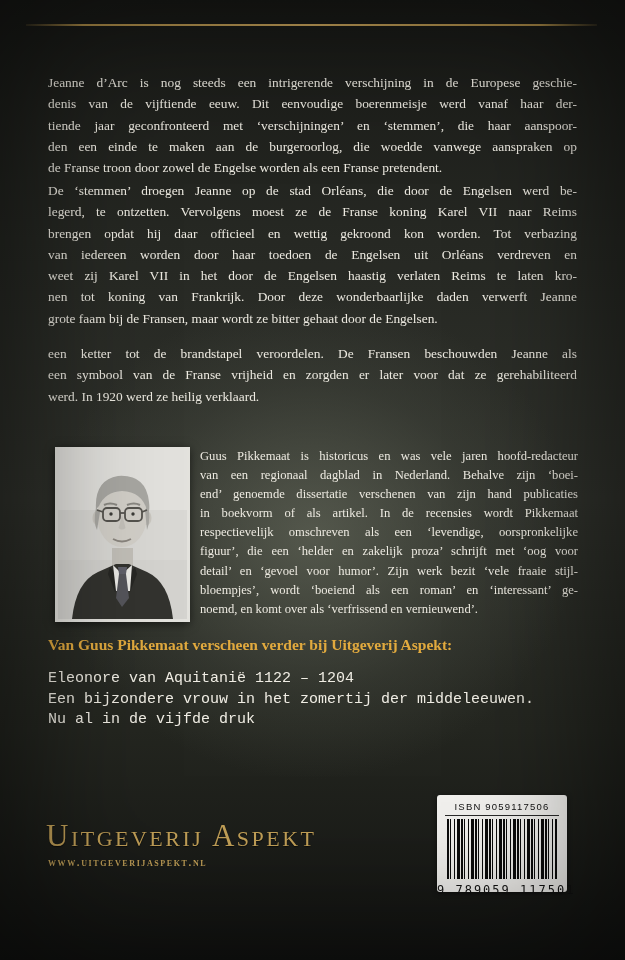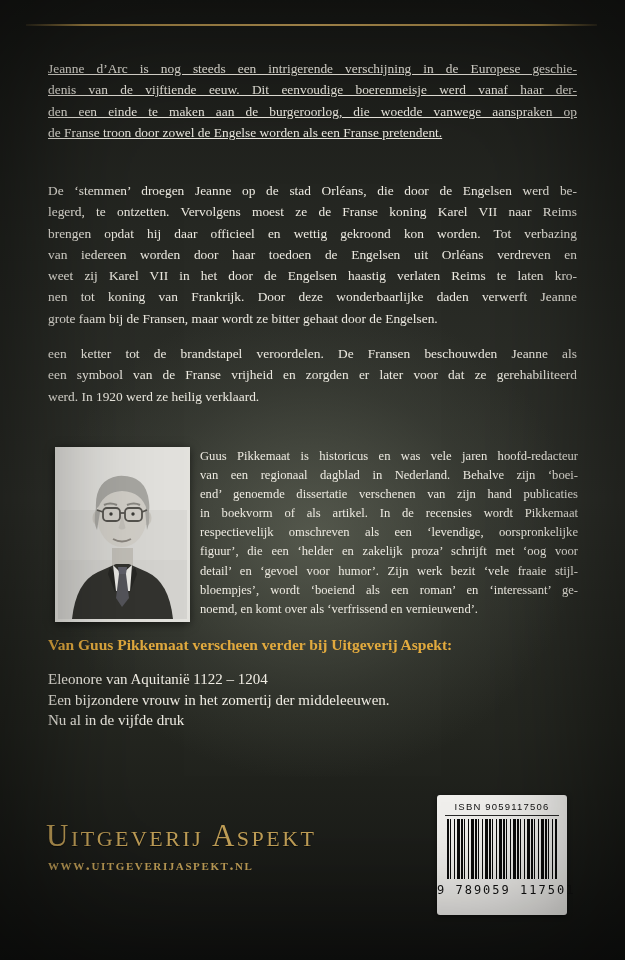--- a/index.html
+++ b/index.html
@@ -14,49 +14,49 @@
   .goldline {
     position:absolute; top:24px; left:26px; right:28px; height:2px;
     background:linear-gradient(90deg, rgba(179,145,74,.15), #b3914a 10%, #d2ac60 50%, #b3914a 90%, rgba(179,145,74,.15));
   }
   .textblock { position:absolute; left:48px; width:529px; color:#edeae1; }
   .textblock .line {
     font-size:13.4px; line-height:21.3px; height:21.3px; overflow:hidden;
     text-align:justify; text-align-last:justify;
   }
   .textblock .line.last { text-align-last:left; }
-  #p1 { top:58px;text-decoration:underline; } #p2 { top:180px; } #p3 { top:343px; }
+  #p1 { top:72px; } #p2 { top:180px; } #p3 { top:343px; }
   .photo {
     position:absolute; left:55px; top:447px; width:129px; height:169px;
     border:3px solid #e3e2dd; background:#d4d3cf; box-shadow:0 2px 9px rgba(0,0,0,.55);
   }
   .bio { position:absolute; left:200px; top:447px; width:378px; color:#edeae1; }
   .bio .line {
     font-size:12.6px; line-height:19.1px; height:19.1px; overflow:hidden;
     text-align:justify; text-align-last:justify;
   }
   .bio .line.last { text-align-last:left;font-family:Liberation Serif, serif; }
   .promo-heading {
     position:absolute; left:48px; top:636px; width:529px;
     color:#e2aa3e; font-weight:bold; font-size:15.5px;
   }
-  .promo { position:absolute; left:48px; top:669px; width:529px; color:#f0ede4; }
+  .promo { position:absolute; left:48px; top:669px; width:529px; color:#f0ede4;font-family:Liberation Mono, monospace; }
   .promo .promo-line { font-size:15px; line-height:20.5px; }
   .pub-name {
     position:absolute; left:46px; top:818px;
     font-variant:small-caps; font-size:31px; letter-spacing:2.5px;
     color:#c3a158; text-shadow:0 1px 1px rgba(0,0,0,.6); white-space:nowrap;text-align:center;
   }
   .pub-site {
     position:absolute; left:48px; top:856px;
-    font-variant:small-caps; font-weight:bold; font-size:16px; letter-spacing:1.6px;
+    font-variant:small-caps; font-weight:bold; font-size:11px; letter-spacing:1.6px;
     color:#c3a158; white-space:nowrap;
   }
   .barcode {
-    position:absolute; left:437px; top:795px; width:130px; height:120px;
+    position:absolute; left:437px; top:795px; width:130px; height:97px;
     background:#f2f1ee; border-radius:3px; text-align:center; color:#111;
     box-shadow:0 1px 5px rgba(0,0,0,.5);
     font-family:"Liberation Sans","DejaVu Sans",sans-serif;
   }
   .barcode .isbn {
     font-size:9.5px; letter-spacing:1.2px; padding-top:6px; margin:0 8px 3px 8px;
     border-bottom:1px solid #2a2a2a; padding-bottom:3px; white-space:nowrap; overflow:hidden;
   }
   .barcode .bars {
     height:60px; margin:0 10px;
@@ -74,20 +74,21 @@
 </head>
 <body>
 
 <div class="cover">
 
   <div class="goldline"></div>
 
   <div class="textblock" id="p1">
     <div class="line">Jeanne d’Arc is nog steeds een intrigerende verschijning in de Europese geschie-</div>
     <div class="line">denis van de vijftiende eeuw. Dit eenvoudige boerenmeisje werd vanaf haar der-</div>
+    <div class="line">tiende jaar geconfronteerd met ‘verschijningen’ en ‘stemmen’, die haar aanspoor-</div>
     <div class="line">den een einde te maken aan de burgeroorlog, die woedde vanwege aanspraken op</div>
     <div class="line last">de Franse troon door zowel de Engelse worden als een Franse pretendent.</div>
   </div>
 
   <div class="textblock" id="p2">
     <div class="line">De ‘stemmen’ droegen Jeanne op de stad Orléans, die door de Engelsen werd be-</div>
     <div class="line">legerd, te ontzetten. Vervolgens moest ze de Franse koning Karel VII naar Reims</div>
     <div class="line">brengen opdat hij daar officieel en wettig gekroond kon worden. Tot verbazing</div>
     <div class="line">van iedereen worden door haar toedoen de Engelsen uit Orléans verdreven en</div>
     <div class="line">weet zij Karel VII in het door de Engelsen haastig verlaten Reims te laten kro-</div>

